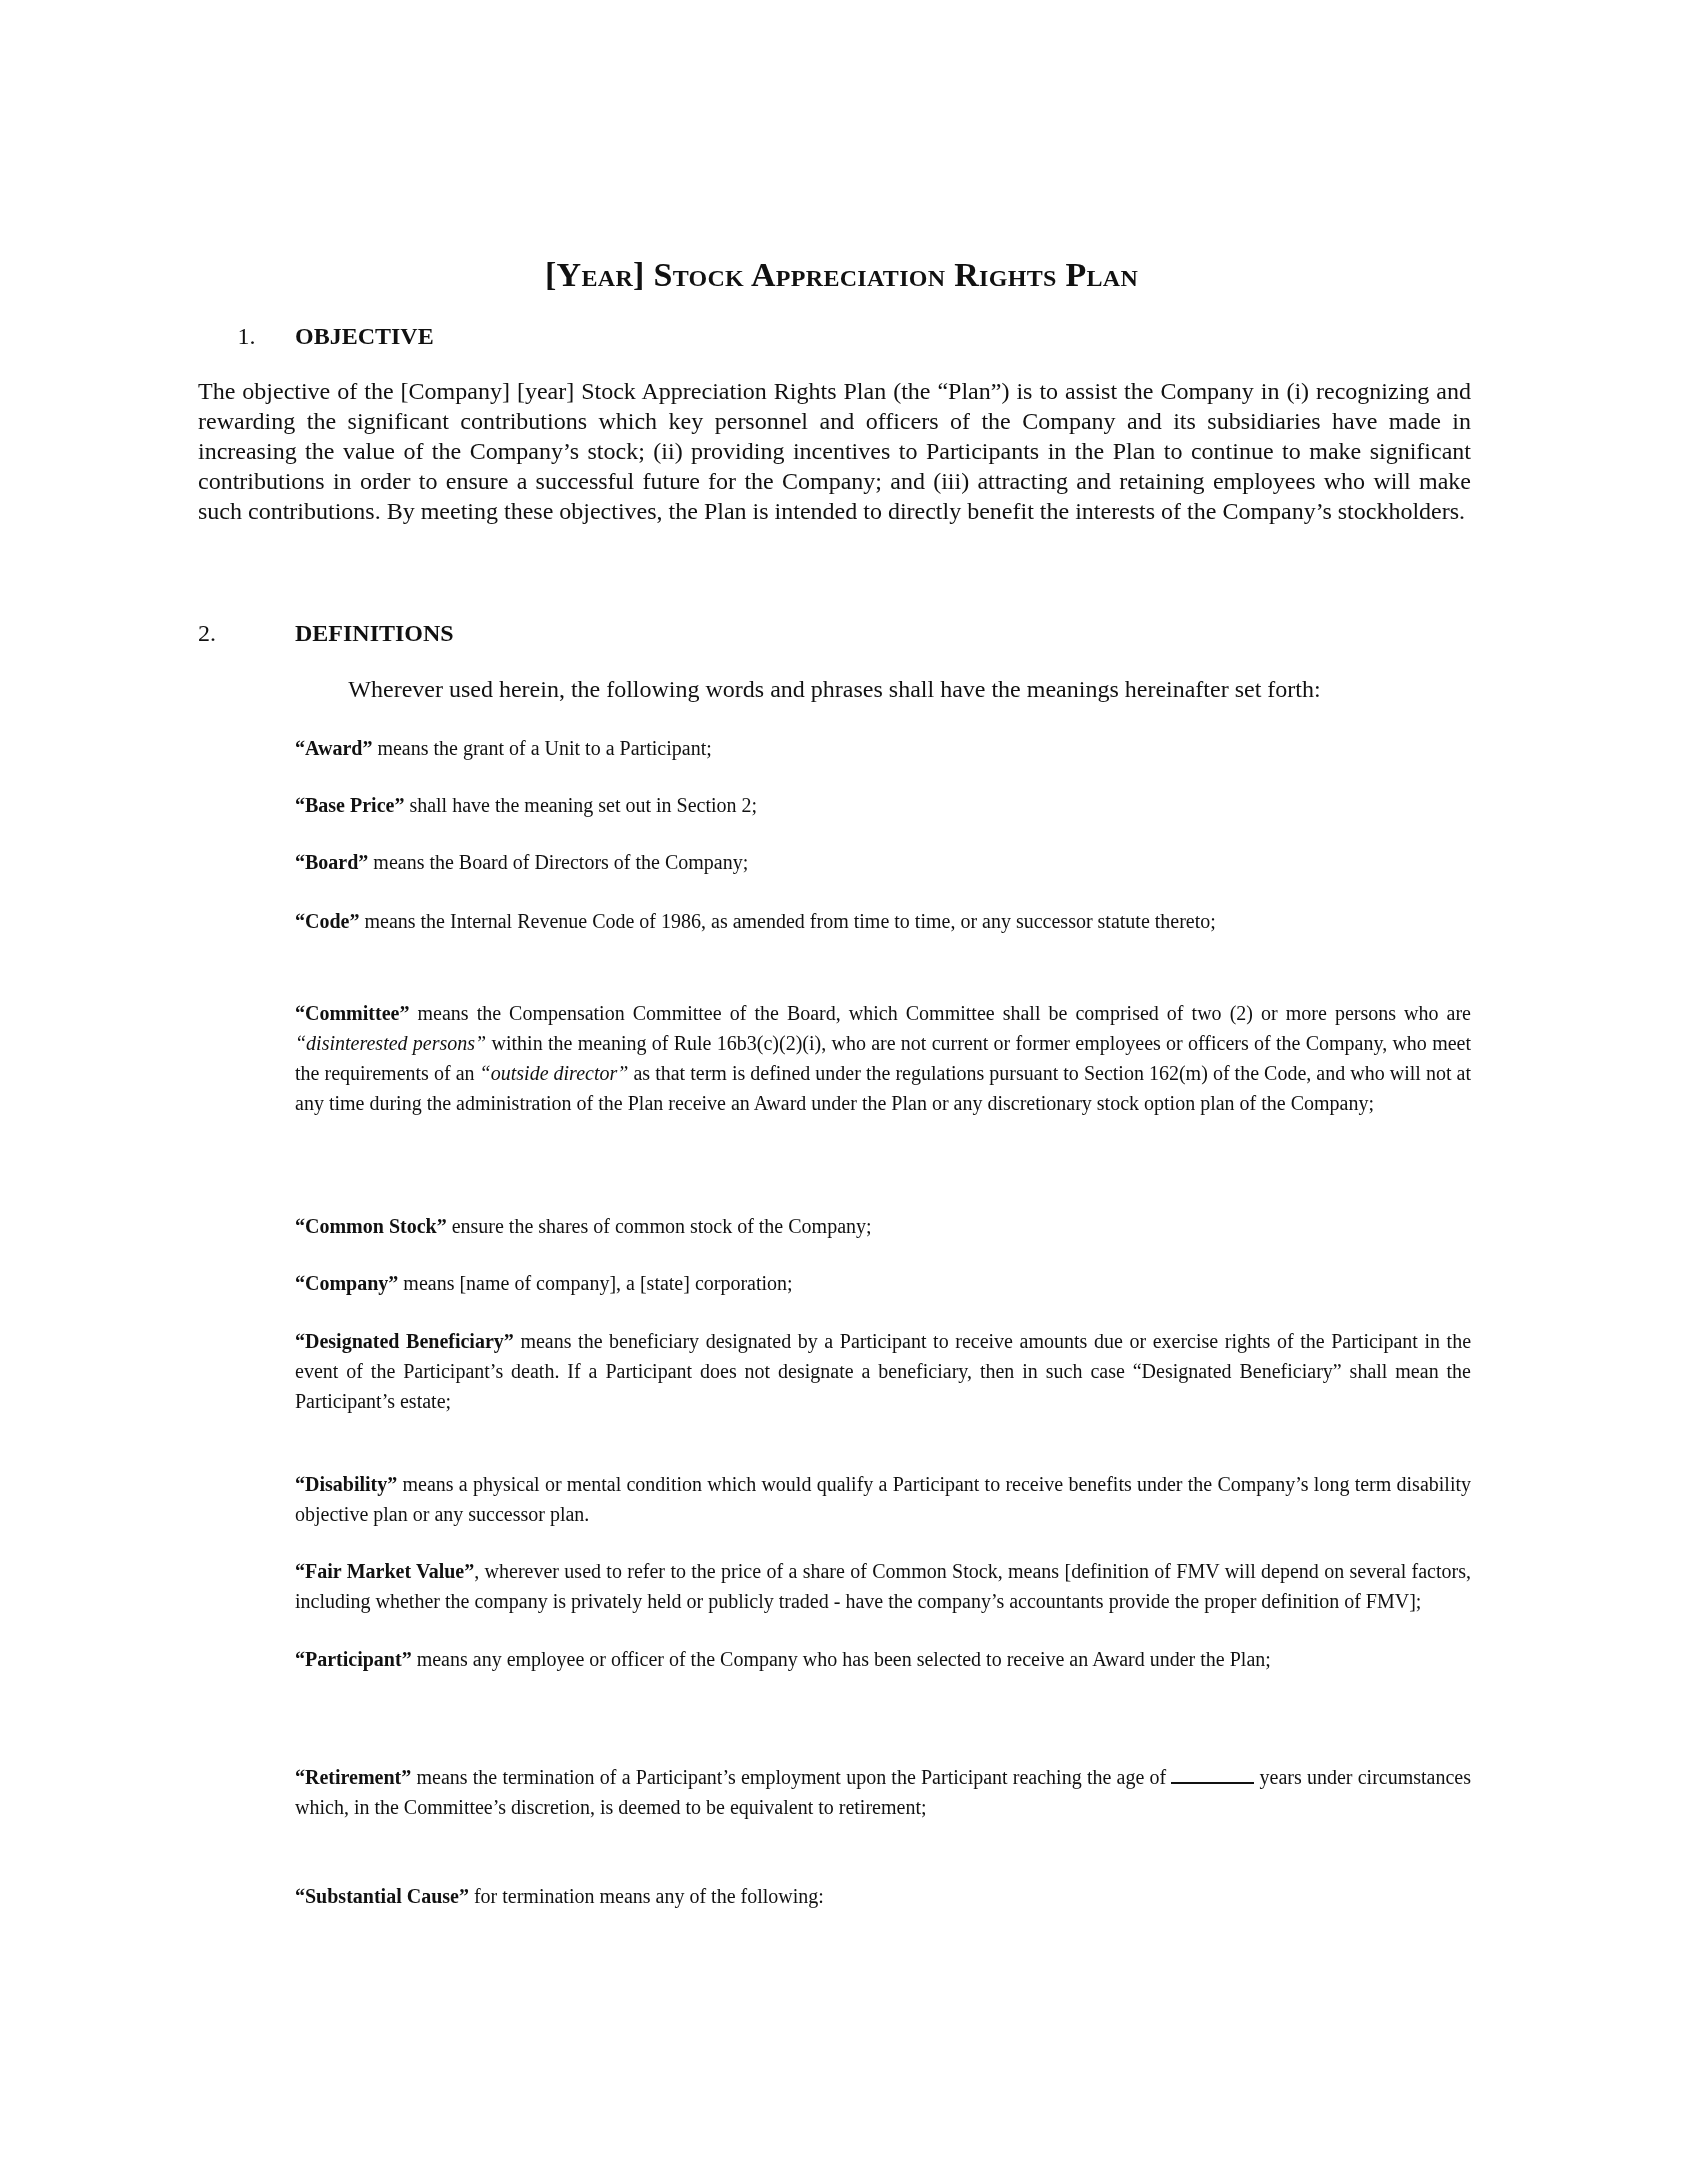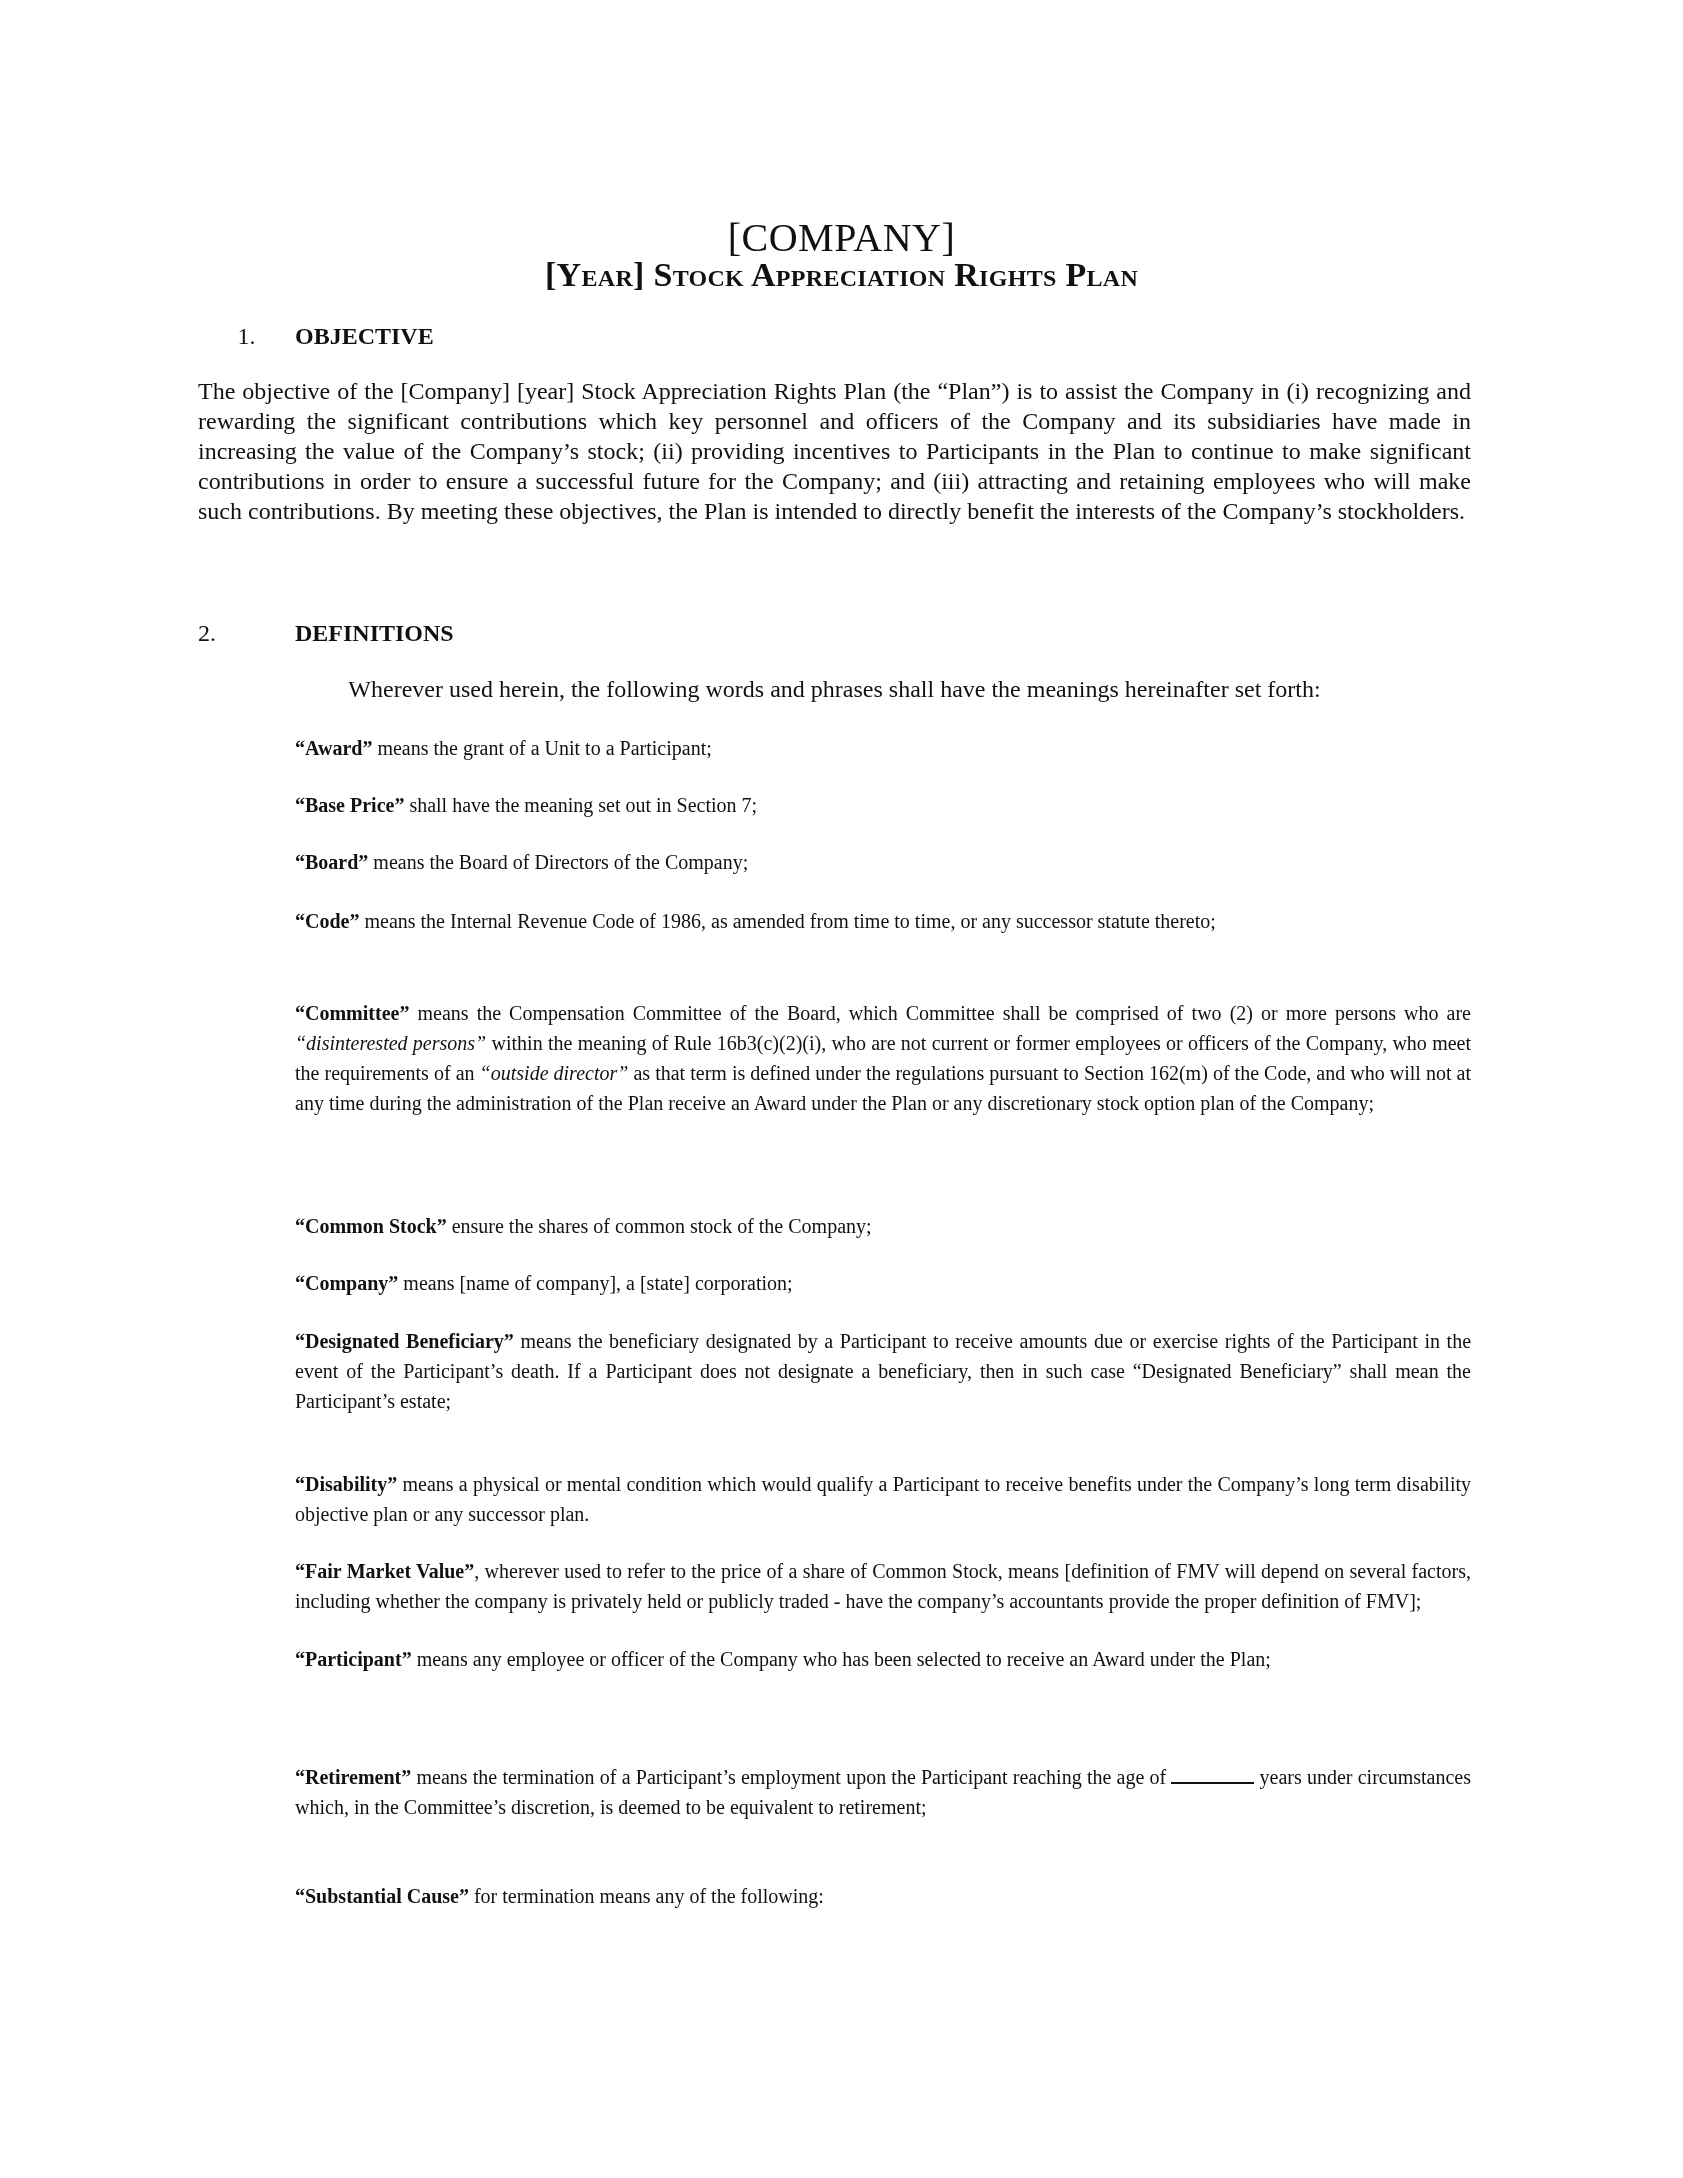--- a/index.html
+++ b/index.html
@@ -18,38 +18,37 @@
   .def b { font-weight: bold; }
   .def i { font-style: italic; }
   .blank { display: inline-block; width: 83px; border-bottom: 2px solid #111; height: 18px; vertical-align: baseline; }
   .single { text-align: left; }
 </style>
 </head>
 <body>
 
 <div class="page">
 
-  <div class="title t1">[COMPANY]</div>
   <div class="title t2">[Year] Stock Appreciation Rights Plan</div>
 
   <div class="heading" style="top:323px;text-align:center;">
     <span class="num">1.</span><span>OBJECTIVE</span>
   </div>
   <div class="para" style="top:376px;">The objective of the [Company] [year] Stock Appreciation Rights Plan (the “Plan”) is to assist the Company in (i) recognizing and rewarding the significant contributions which key personnel and officers of the Company and its subsidiaries have made in increasing the value of the Company’s stock; (ii) providing incentives to Participants in the Plan to continue to make significant contributions in order to ensure a successful future for the Company; and (iii) attracting and retaining employees who will make such contributions. By meeting these objectives, the Plan is intended to directly benefit the interests of the Company’s stockholders.</div>
 
   <div class="heading" style="top:620px;">
     <span class="num">2.</span><span>DEFINITIONS</span>
   </div>
   <div class="para single" style="top:674px;text-align:center;">Wherever used herein, the following words and phrases shall have the meanings hereinafter set forth:</div>
 
   <div class="def single" style="top:733px;">
     <b>“Award”</b><span> means the grant of a Unit to a Participant;</span>
   </div>
   <div class="def single" style="top:790px;">
-    <b>“Base Price”</b><span> shall have the meaning set out in Section 7;</span>
+    <b>“Base Price”</b><span> shall have the meaning set out in Section 2;</span>
   </div>
   <div class="def single" style="top:847px;">
     <b>“Board”</b><span> means the Board of Directors of the Company;</span>
   </div>
   <div class="def" style="top:906px;">
     <b>“Code”</b><span> means the Internal Revenue Code of 1986, as amended from time to time, or any successor statute thereto;</span>
   </div>
   <div class="def" style="top:998px;">
     <b>“Committee”</b><span> means the Compensation Committee of the Board, which Committee shall be comprised of two (2) or more persons who are </span><i>“disinterested persons”</i><span> within the meaning of Rule 16b3(c)(2)(i), who are not current or former employees or officers of the Company, who meet the requirements of an </span><i>“outside director”</i><span> as that term is defined under the regulations pursuant to Section 162(m) of the Code, and who will not at any time during the administration of the Plan receive an Award under the Plan or any discretionary stock option plan of the Company;</span>
   </div>

